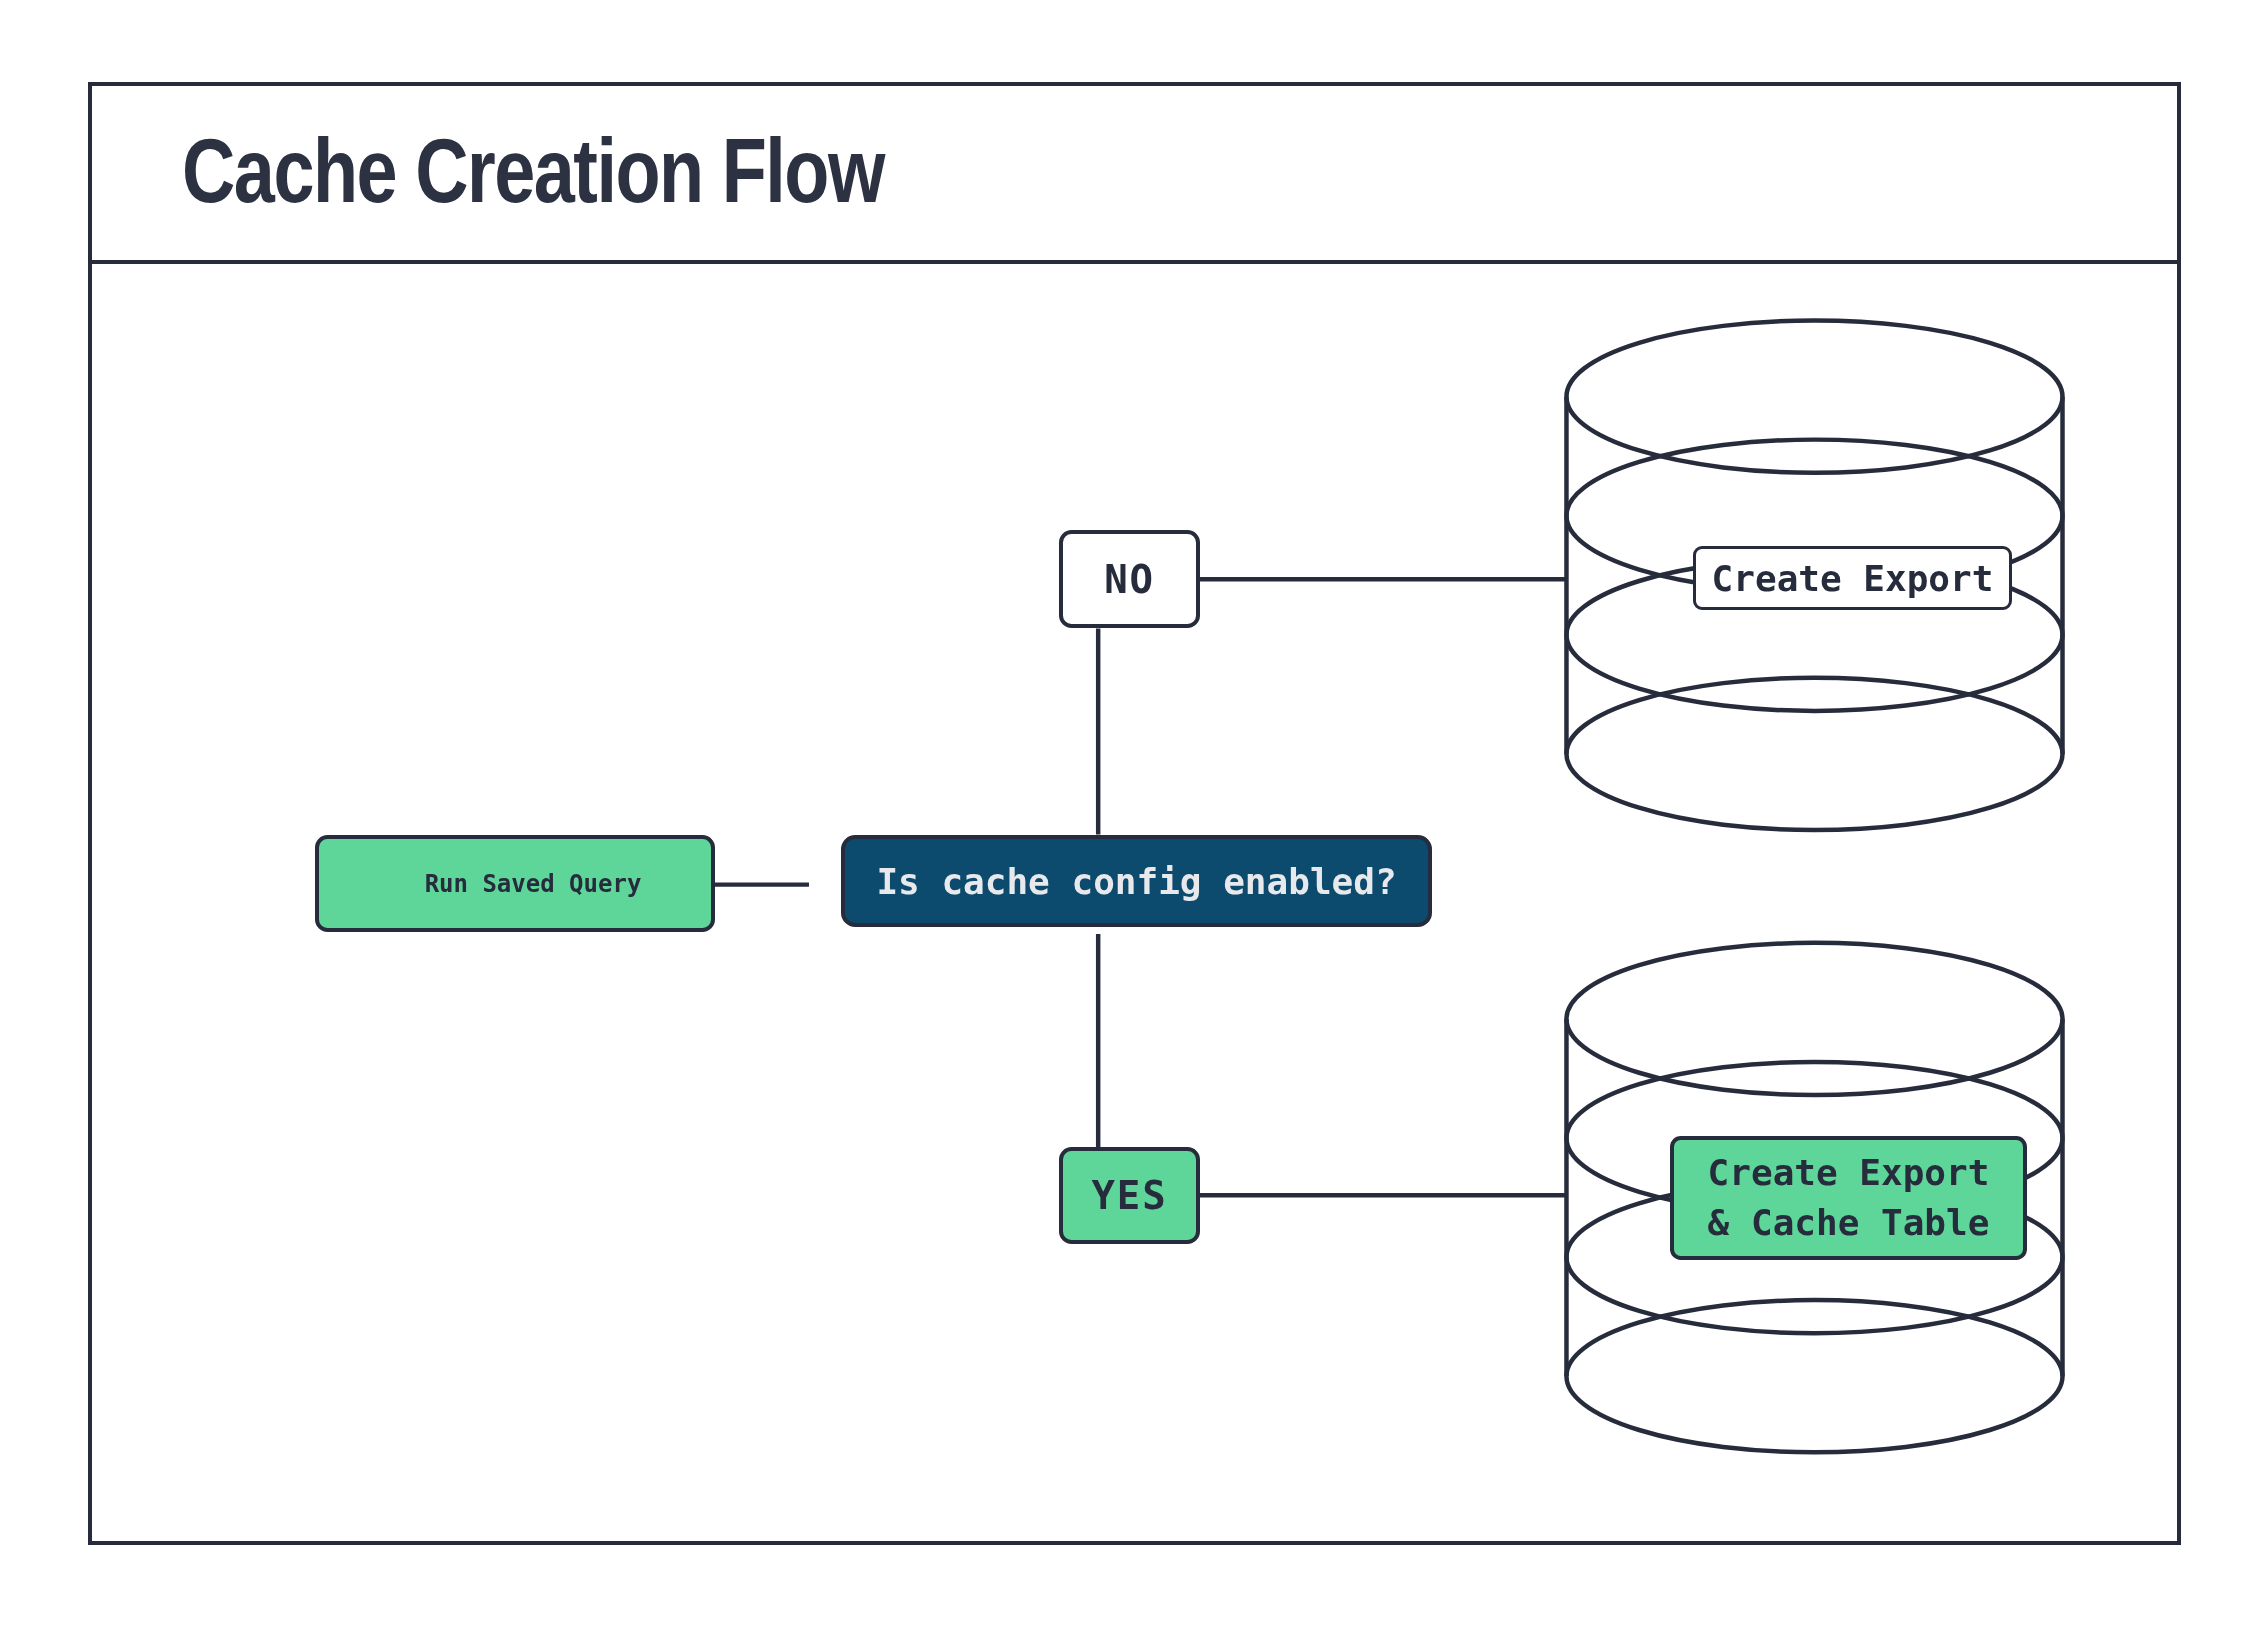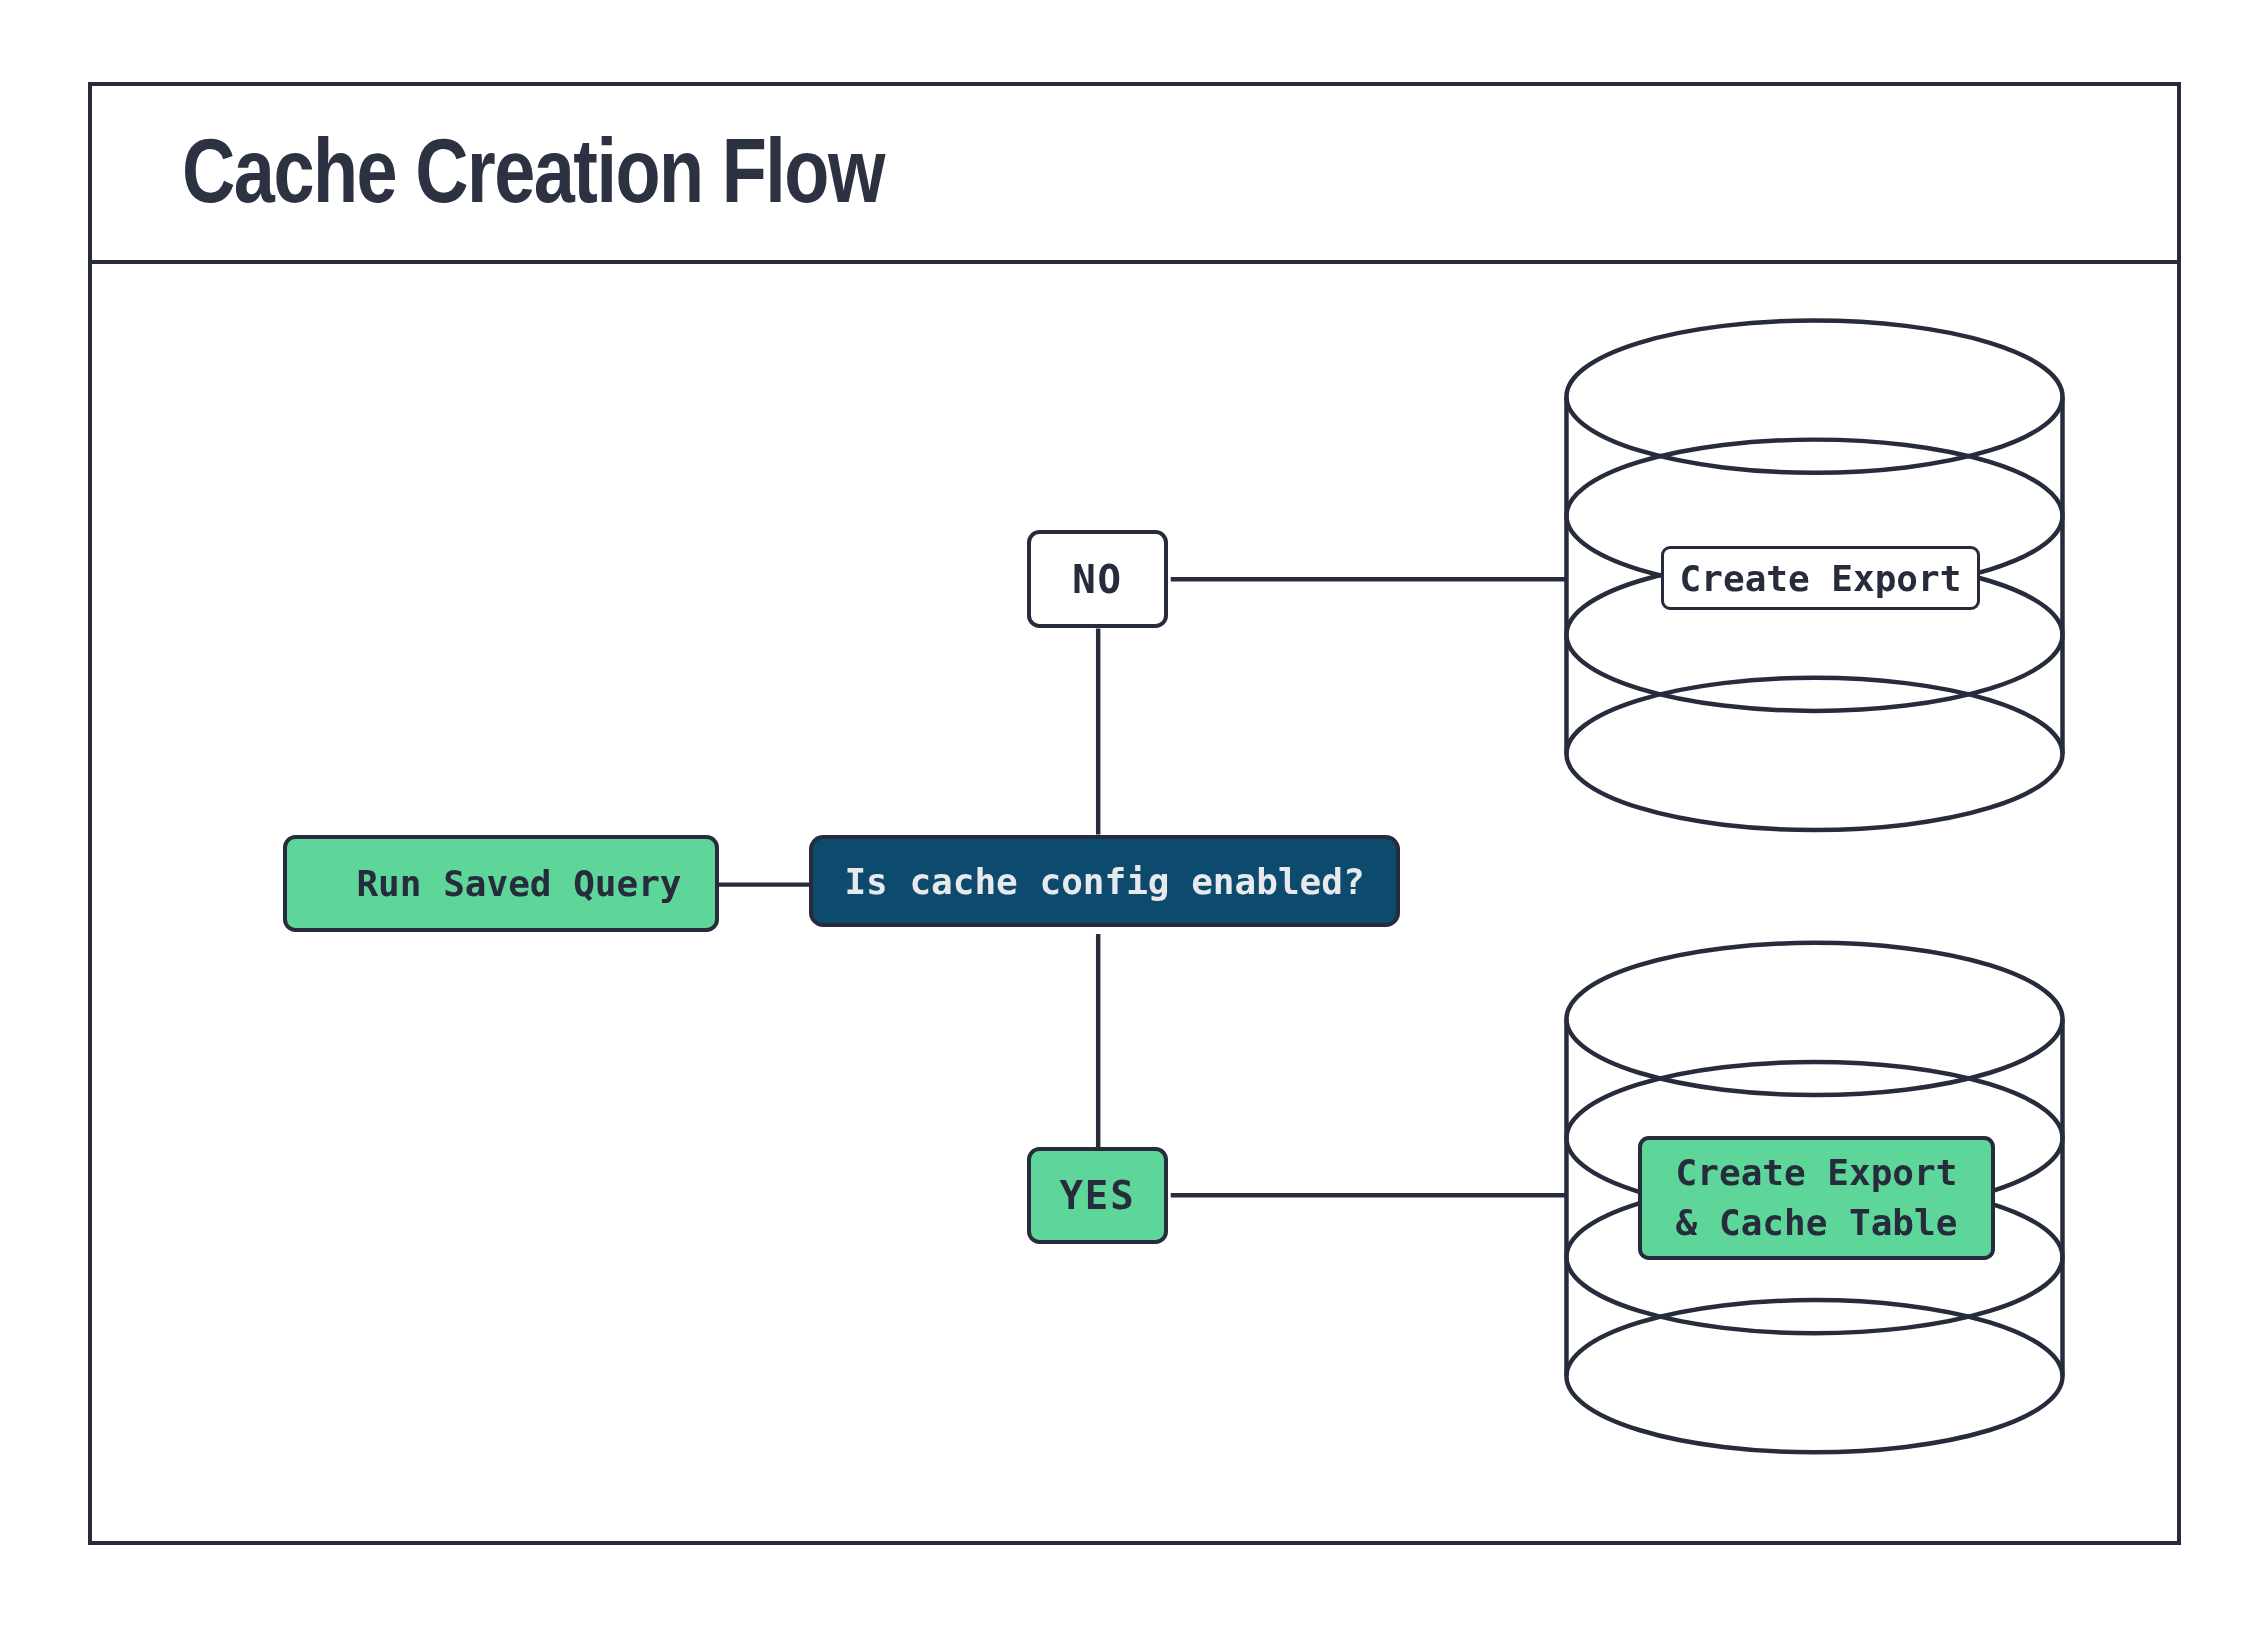--- a/index.html
+++ b/index.html
@@ -57,27 +57,28 @@
   }
   .node {
     position: absolute;
     box-sizing: border-box;
     display: flex;
     align-items: center;
     justify-content: center;
     font-family: "DejaVu Sans Mono", monospace;
     font-weight: bold;
     white-space: nowrap;
+    margin-left: 32px;
   }
   .node-start {
-    left: 283px; top: 835px; width: 436px; height: 97px;
+    left: 283px; top: 835px; width: 400px; height: 97px;
     background: #5fd699;
     border: 4.5px solid #272c3c;
     border-radius: 12.5px;
-    font-size: 36px;
+    font-size: 24px;
     color: #272c3c;
     padding-left: 36px;
   }
   .node-decision {
     left: 809px; top: 835px; width: 591px; height: 92px;
     background: #0c4a6e;
     border: 4.5px solid #272c3c;
     border-radius: 14.3px;
     font-size: 36px;
     color: #e8e9ec;

